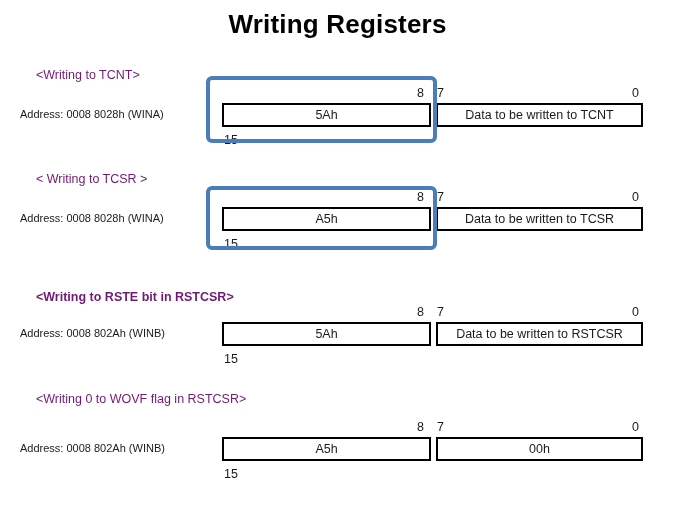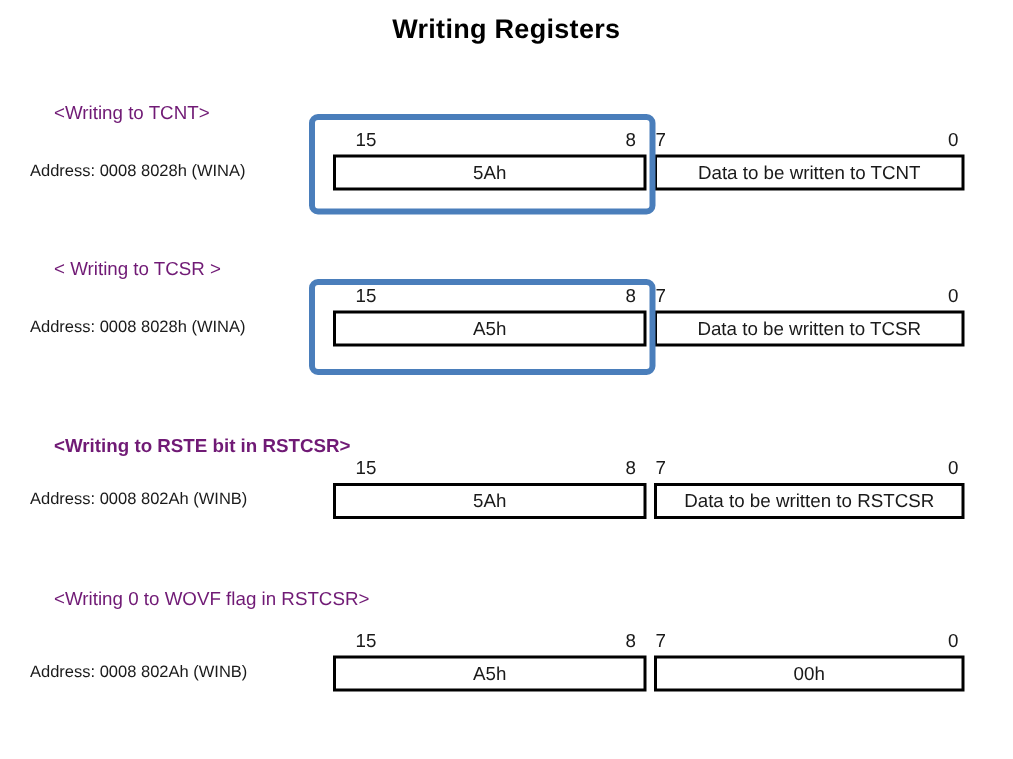--- a/index.html
+++ b/index.html
@@ -15,21 +15,21 @@
     background: #ffffff;
     overflow: hidden;
     color: #1a1a1a;
   }
   .page-title {
     position: absolute;
     top: 9px;
     left: 0;
     width: 675px;
     text-align: center;
-    font-size: 18px;
+    font-size: 26px;
     font-weight: bold;
     letter-spacing: 0.2px;
     color: #000000;
   }
   .section-heading {
     position: absolute;
     left: 36px;
     font-size: 12.5px;
     color: #701a75;
     white-space: nowrap;
@@ -43,21 +43,21 @@
   }
   .bit-row {
     position: absolute;
     left: 222px;
     width: 421px;
     height: 15px;
     font-size: 12.5px;
     color: #1a1a1a;
   }
   .bit-row span { position: absolute; top: 0; }
-  .bit-15 { left: 15px; }
+  .bit-15 { left: 2px; margin-top: 47px; }
   .bit-8  { right: 219px; }
   .bit-7  { left: 215px; }
   .bit-0  { right: 4px; }
   .register {
     position: absolute;
     left: 222px;
     width: 469px;
     height: 24px;
   }
   .byte-box {

